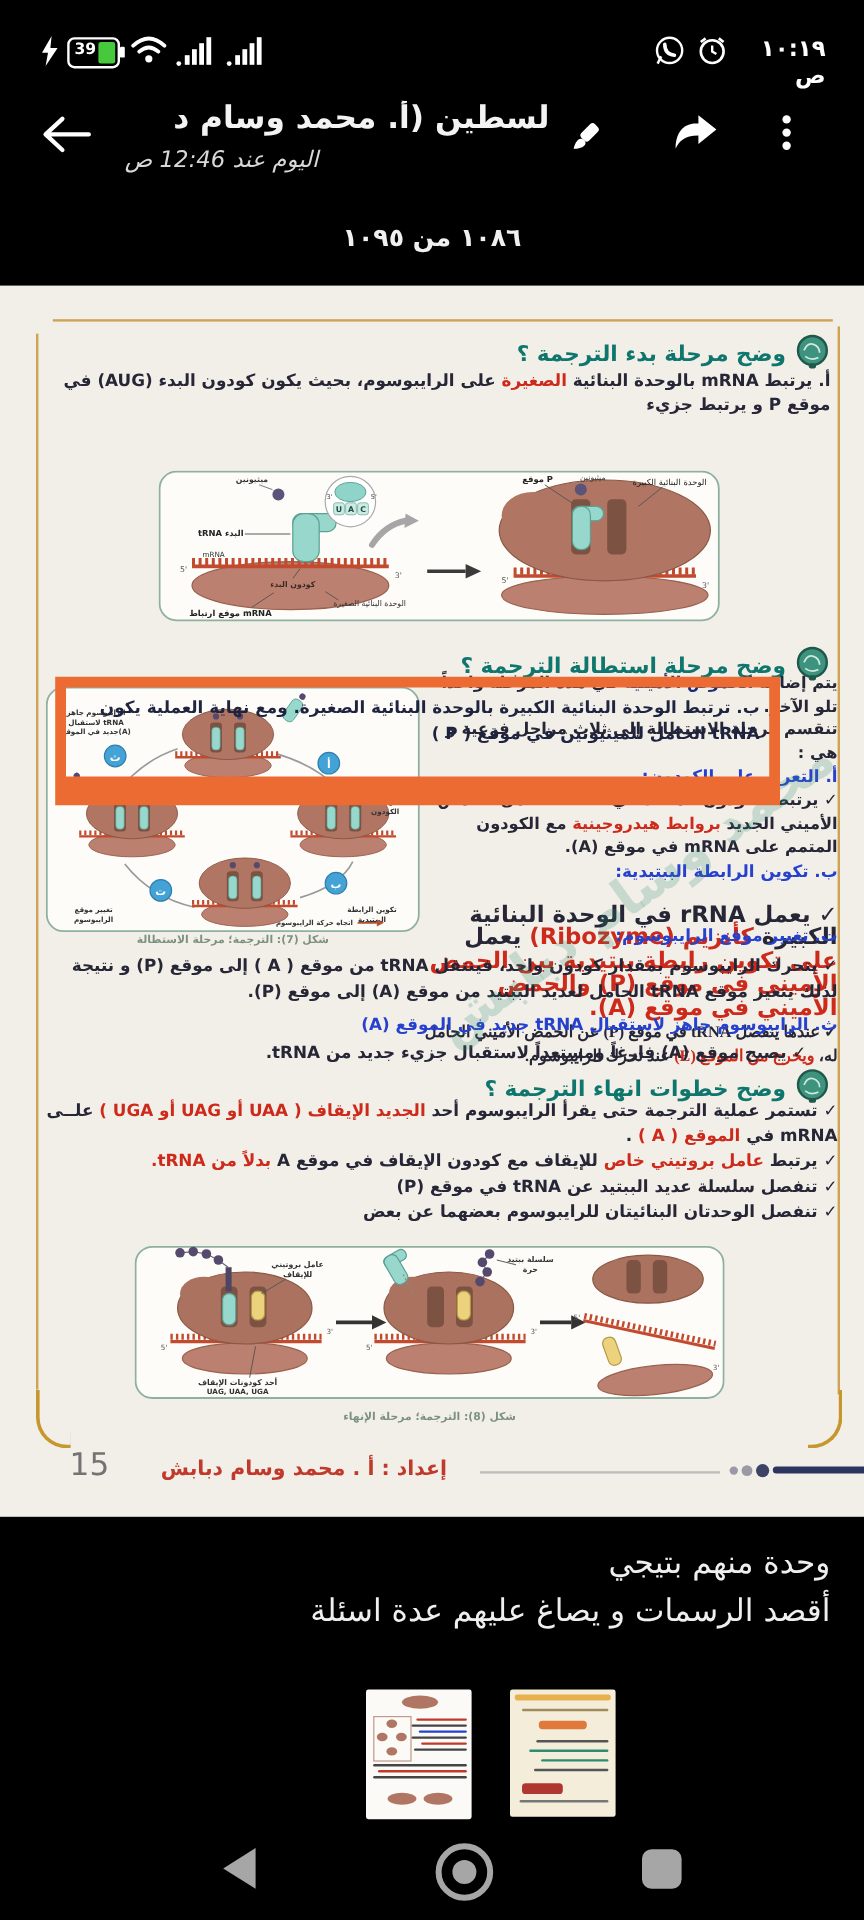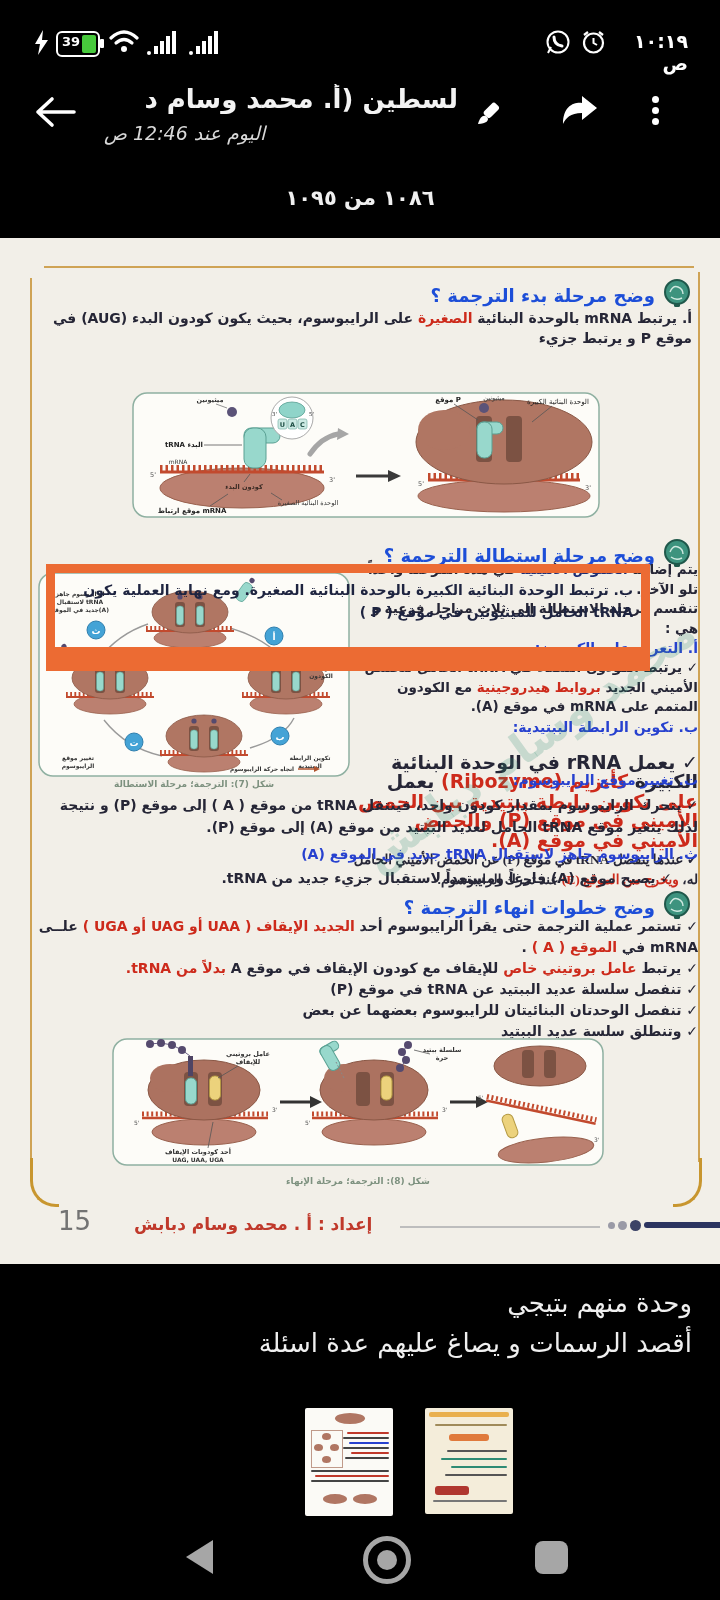--- a/index.html
+++ b/index.html
@@ -17,21 +17,21 @@
   .hd-sub{color:#d8d8d8;font-size:19px;direction:rtl;}
   .counter{color:#f0f0f0;font-size:21px;font-weight:700;text-align:center;width:100%;direction:rtl;}
   .dot{width:7px;height:7px;border-radius:50%;background:#fff;margin:4px 0;}
   
   .page{position:absolute;left:0;top:238px;width:720px;height:1026px;background:#f2efe8;overflow:hidden;}
   .ln{position:absolute;direction:rtl;text-align:right;font-weight:700;color:#262636;font-size:14px;line-height:20px;}
   .red{color:#cd2a1b;}
   .blue{color:#2741cf;}
   .navy{color:#1d2d73;}
   .qhead{position:absolute;right:28px;display:flex;flex-direction:row;align-items:center;gap:7px;direction:rtl;}
-  .qhead .t{color:#1d4ed8;font-size:18px;font-weight:700;text-align:right;}
+  .qhead .t{color:#0f766e;font-size:18px;font-weight:700;text-align:right;}
   .obox{position:absolute;left:46px;top:326px;width:586px;height:74px;border:9px solid #ec6b33;border-bottom-width:24px;z-index:6;background:transparent;}
   .obox .l1{direction:rtl;text-align:right;font-weight:700;color:#1e2440;font-size:14px;padding:6px 8px 0 4px;line-height:22px;}
   .obox .l2{direction:rtl;text-align:center;font-weight:700;color:#1e2440;font-size:14px;line-height:22px;}
   .figcap{position:absolute;text-align:center;color:#7d917f;font-size:9px;font-weight:700;direction:rtl;}
   .wm{position:absolute;color:rgba(44,140,116,0.22);font-size:44px;font-weight:700;transform:rotate(-36deg);direction:rtl;white-space:nowrap;z-index:1;}
   .frameline{position:absolute;background:#cfa355;}
   .curl{position:absolute;border:3px solid #c8962f;border-top:none;border-right:none;border-radius:0 0 0 26px;width:26px;height:46px;}
   .curl.r{transform:scaleX(-1);}
   .footer-red{position:absolute;color:#c0392b;font-size:17px;font-weight:700;direction:rtl;}
   .pgnum{position:absolute;color:#737373;font-size:26px;font-weight:400;}
@@ -322,21 +322,20 @@
     </div>
     <div class="abs" style="right:22px;left:20px;top:678px;direction:rtl;">
       <div class="ln" style="position:static;line-height:21px;">
         <span>✓  تستمر عملية الترجمة حتى يقرأ الرايبوسوم أحد </span><span class="red">الجديد الإيقاف ( UAA  أو  UAG  أو UGA )</span><span> علــى mRNA في </span><span class="red">الموقع ( A )</span><span> .</span>
       </div>
       <div class="ln" style="position:static;line-height:21px;">
         <span>✓  يرتبط </span><span class="red">عامل بروتيني خاص</span><span> للإيقاف مع كودون الإيقاف في موقع A </span><span class="red">بدلاً من  tRNA.</span>
       </div>
       <div class="ln" style="position:static;line-height:21px;">✓  تنفصل سلسلة عديد الببتيد عن tRNA في موقع (P)</div>
       <div class="ln" style="position:static;line-height:21px;">✓  تنفصل الوحدتان البنائيتان للرايبوسوم بعضهما عن بعض</div>
-      <div class="ln" style="position:static;line-height:21px;">✓  وتنطلق سلسة عديد الببتيد</div>
     </div>
 
     <div class="abs" style="left:112px;top:800px;width:492px;height:130px;">
       <svg width="492" height="130" viewBox="0 0 492 130">
         <rect x="1" y="1" width="490" height="126" rx="14" fill="#fdfcf8" stroke="#8fb0a1" stroke-width="1.5"></rect>
 
         <ellipse cx="92" cy="94" rx="52" ry="13" fill="#bb8070" stroke="#99614e"></ellipse>
         <line x1="30" y1="76" x2="156" y2="76" stroke="#c24a2e" stroke-width="5" stroke-dasharray="2 2.6"></line>
         <line x1="30" y1="80" x2="156" y2="80" stroke="#c24a2e" stroke-width="2.6"></line>
         <ellipse cx="92" cy="52" rx="56" ry="30" fill="#ac7260" stroke="#8a5846"></ellipse>

